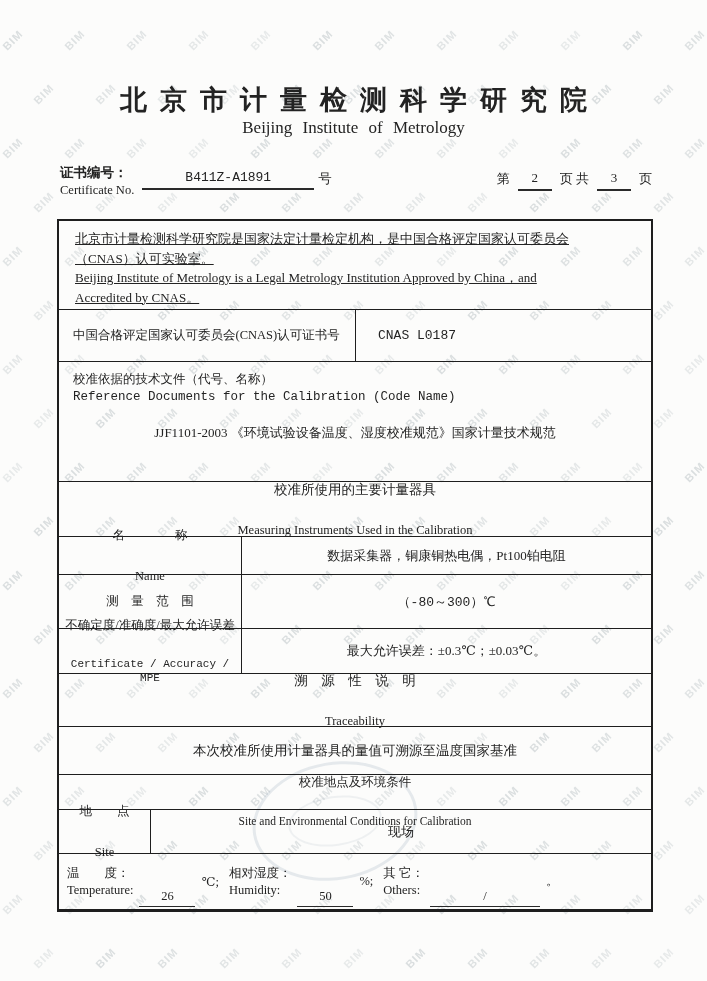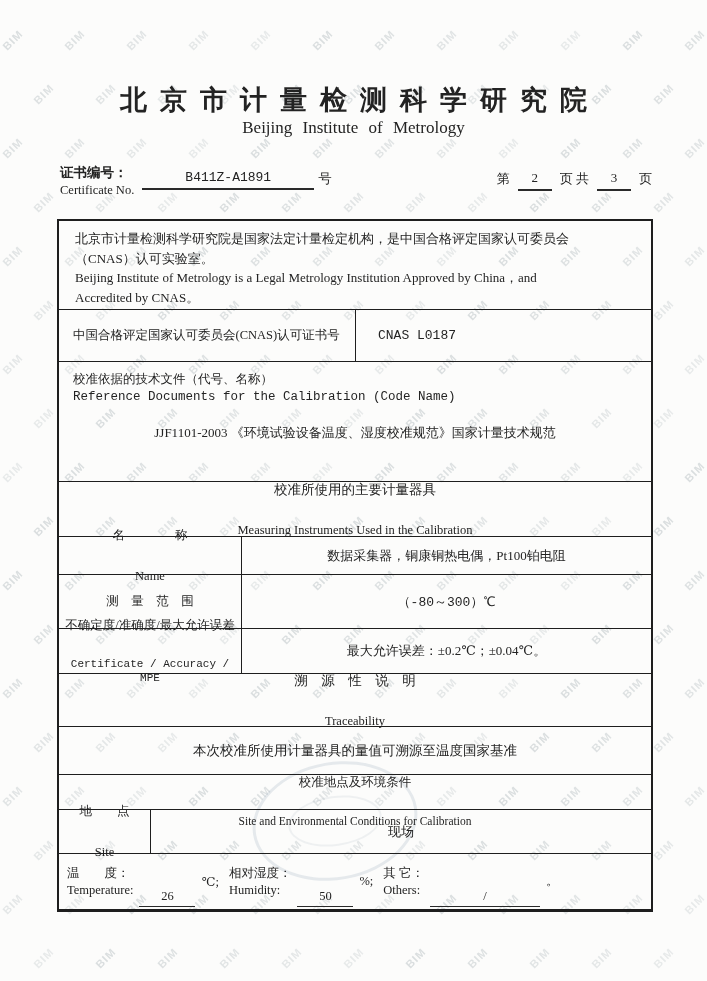--- a/index.html
+++ b/index.html
@@ -59,21 +59,21 @@
     display:flex;flex-direction:column;background:transparent;
   }
   .trow{display:flex;border-top:1.5px solid #1e1e1e;}
   .trow:first-child{border-top:none;}
   .cell{box-sizing:border-box;}
   .cell.right{border-left:1.5px solid #1e1e1e;flex:1;}
   .vcenter{display:flex;flex-direction:column;justify-content:center;}
   .hcenter{text-align:center;gap:24px;}
 
   
-  #row-intro{height:88px;}
+  #row-intro{height:88px;text-decoration:underline;}
   #row-intro .cell{padding:8px 14px 0 16px;font-size:13px;line-height:1.5;width:100%;}
   #row-cnas{height:51px;}
   #row-cnas .left{width:296px;padding-left:14px;font-size:12.5px;line-height:1.35;}
   #row-cnas .right{padding-left:22px;font-size:13px;}
   #row-ref{height:119px;}
   #row-ref .cell{width:100%;padding:8px 14px 0 14px;font-size:12.5px;line-height:1.45;}
   #row-ref .doc{margin-top:18px;text-align:center;font-size:13px;}
   #row-insthdr{height:54px;}
   #row-name{height:37px;}
   #row-range{height:53px;}
@@ -401,21 +401,21 @@
         <div>（-80～300）℃</div>
       </div>
     </div>
 
     <div id="row-mpe" class="trow lr">
       <div class="cell left vcenter hcenter">
         <div class="cjk">不确定度/准确度/最大允许误差</div>
         <div class="mono" style="font-size:11px">Certificate / Accuracy / MPE</div>
       </div>
       <div class="cell right vcenter hcenter cjk">
-        <div>最大允许误差：±0.2℃；±0.04℃。</div>
+        <div>最大允许误差：±0.3℃；±0.03℃。</div>
       </div>
     </div>
 
     <div id="row-trchdr" class="trow hdr2">
       <div class="cell vcenter hcenter" style="width:100%">
         <div class="cn cjk pre">溯　源　性　说　明</div>
         <div class="en">Traceability</div>
       </div>
     </div>
 

